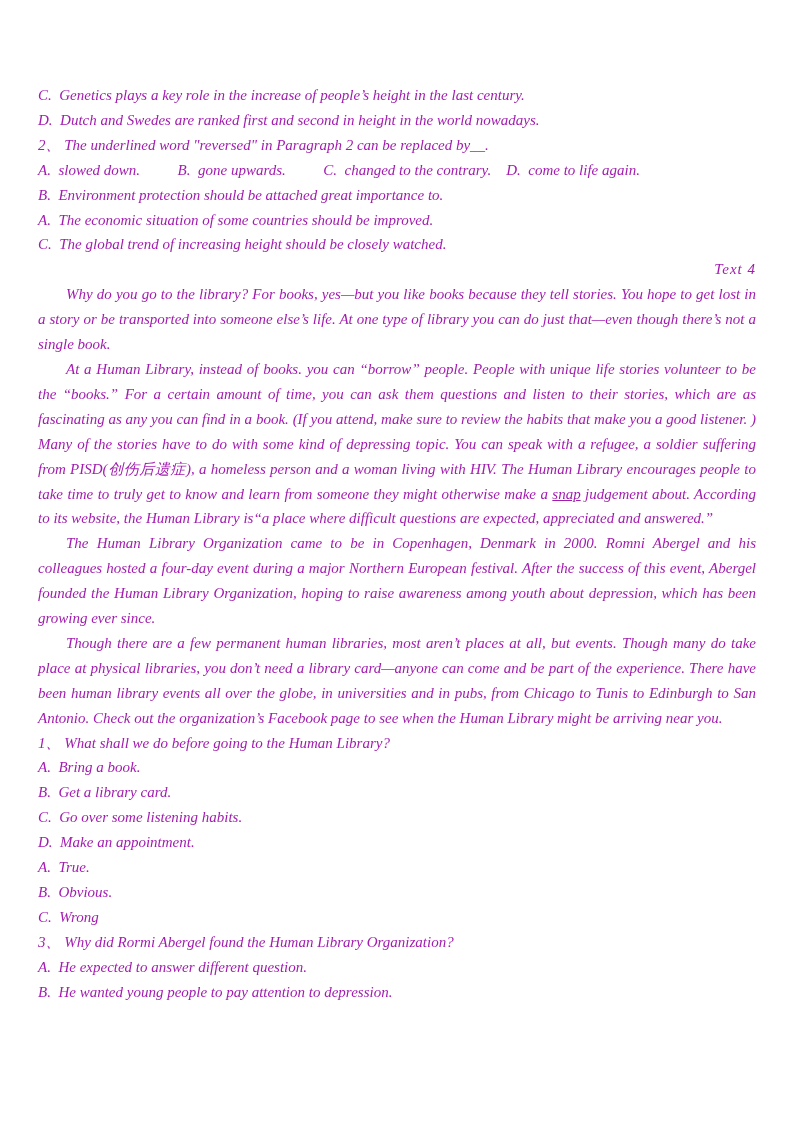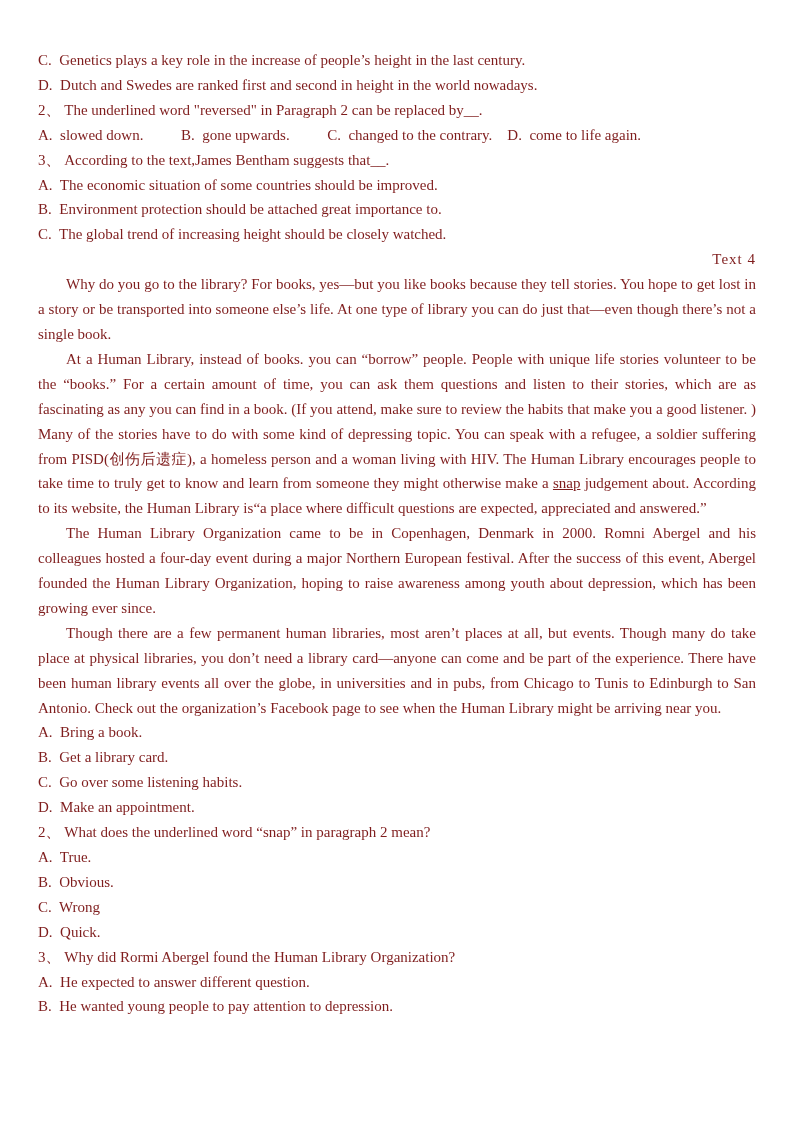--- a/index.html
+++ b/index.html
@@ -1,25 +1,26 @@
 <!DOCTYPE html>
 <html><head>
 <meta charset="utf-8">
 <style>
   * { box-sizing: border-box; }
   html, body { margin: 0; padding: 0; background: #ffffff; }
   .page {
     width: 794px;
     height: 1123px;
-    padding: 48px 38px 0 38px;
+    padding: 83px 38px 0 38px;
     font-family: "Liberation Serif", "DejaVu Serif", serif;
     font-size: 15px;
-    color: #7f1d1d;
+    color: #a21caf;
     overflow: hidden;
     background: #ffffff;
+    font-style: italic;
   }
   .line {
     white-space: pre-wrap;
     line-height: 24.9px;
     min-height: 24.9px;
     text-align: left;
   }
   .title {
     text-align: right;
     letter-spacing: 1px;
@@ -34,41 +35,39 @@
 </style>
 </head>
 <body>
 
 <div class="page">
 
   <div class="line">C.  Genetics plays a key role in the increase of people’s height in the last century.</div>
   <div class="line">D.  Dutch and Swedes are ranked first and second in height in the world nowadays.</div>
   <div class="line">2、 The underlined word "reversed" in Paragraph 2 can be replaced by__.</div>
   <div class="line">A.  slowed down.          B.  gone upwards.          C.  changed to the contrary.    D.  come to life again.</div>
-  <div class="line">3、 According to the text,James Bentham suggests that__.</div>
+  <div class="line">B.  Environment protection should be attached great importance to.</div>
   <div class="line">A.  The economic situation of some countries should be improved.</div>
-  <div class="line">B.  Environment protection should be attached great importance to.</div>
   <div class="line">C.  The global trend of increasing height should be closely watched.</div>
 
   <div class="line title">Text 4</div>
 
   <p class="para">Why do you go to the library? For books, yes—but you like books because they tell stories. You hope to get lost in a story or be transported into someone else’s life. At one type of library you can do just that—even though there’s not a single book.</p>
 
   <p class="para"><span>At a Human Library, instead of books. you can “borrow” people. People with unique life stories volunteer to be the “books.” For a certain amount of time, you can ask them questions and listen to their stories, which are as fascinating as any you can find in a book. (If you attend, make sure to review the habits that make you a good listener. ) Many of the stories have to do with some kind of depressing topic. You can speak with a refugee, a soldier suffering from PISD(创伤后遗症), a homeless person and a woman living with HIV. The Human Library encourages people to take time to truly get to know and learn from someone they might otherwise make a </span><span class="u">snap</span><span> judgement about. According to its website, the Human Library is“a place where difficult questions are expected, appreciated and answered.”</span></p>
 
   <p class="para">The Human Library Organization came to be in Copenhagen, Denmark in 2000. Romni Abergel and his colleagues hosted a four-day event during a major Northern European festival. After the success of this event, Abergel founded the Human Library Organization, hoping to raise awareness among youth about depression, which has been growing ever since.</p>
 
   <p class="para">Though there are a few permanent human libraries, most aren’t places at all, but events. Though many do take place at physical libraries, you don’t need a library card—anyone can come and be part of the experience. There have been human library events all over the globe, in universities and in pubs, from Chicago to Tunis to Edinburgh to San Antonio. Check out the organization’s Facebook page to see when the Human Library might be arriving near you.</p>
 
+  <div class="line">1、 What shall we do before going to the Human Library?</div>
   <div class="line">A.  Bring a book.</div>
   <div class="line">B.  Get a library card.</div>
   <div class="line">C.  Go over some listening habits.</div>
   <div class="line">D.  Make an appointment.</div>
-  <div class="line">2、 What does the underlined word “snap” in paragraph 2 mean?</div>
   <div class="line">A.  True.</div>
   <div class="line">B.  Obvious.</div>
   <div class="line">C.  Wrong</div>
-  <div class="line">D.  Quick.</div>
   <div class="line">3、 Why did Rormi Abergel found the Human Library Organization?</div>
   <div class="line">A.  He expected to answer different question.</div>
   <div class="line">B.  He wanted young people to pay attention to depression.</div>
 
 </div>
 
 </body></html>

